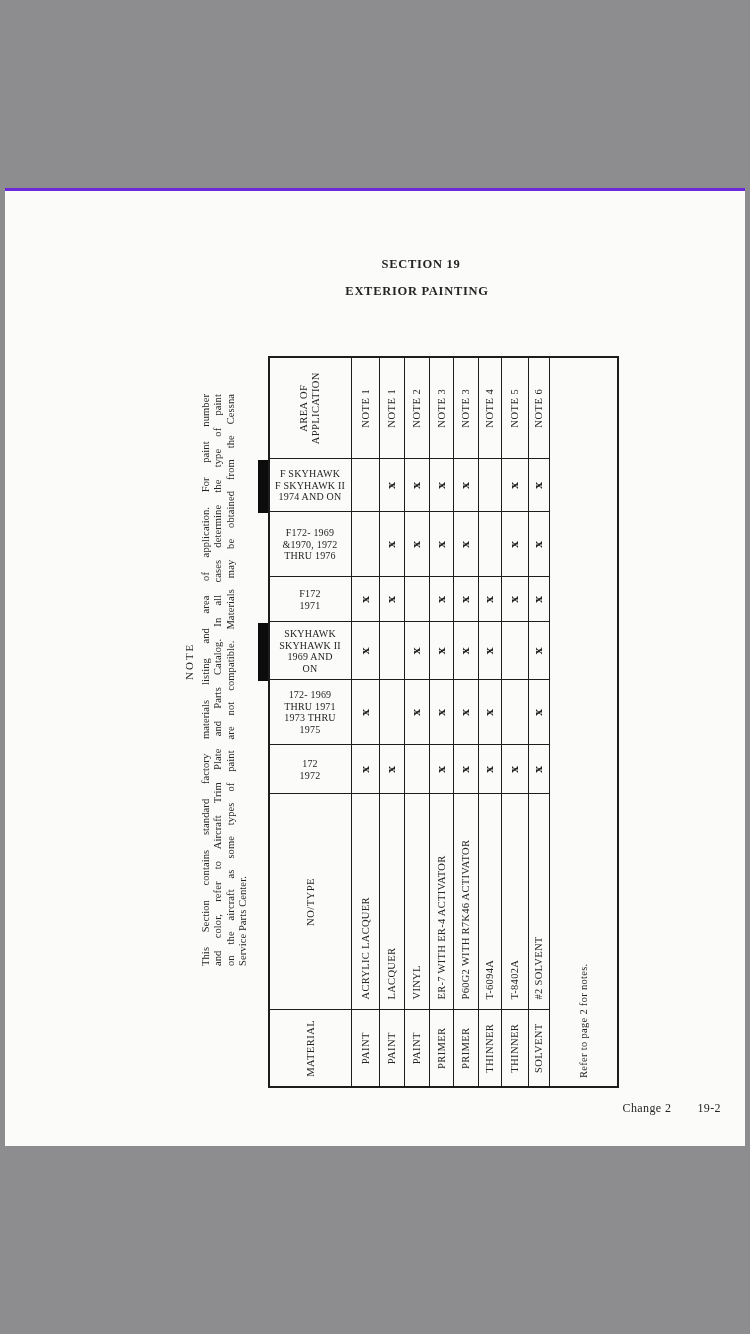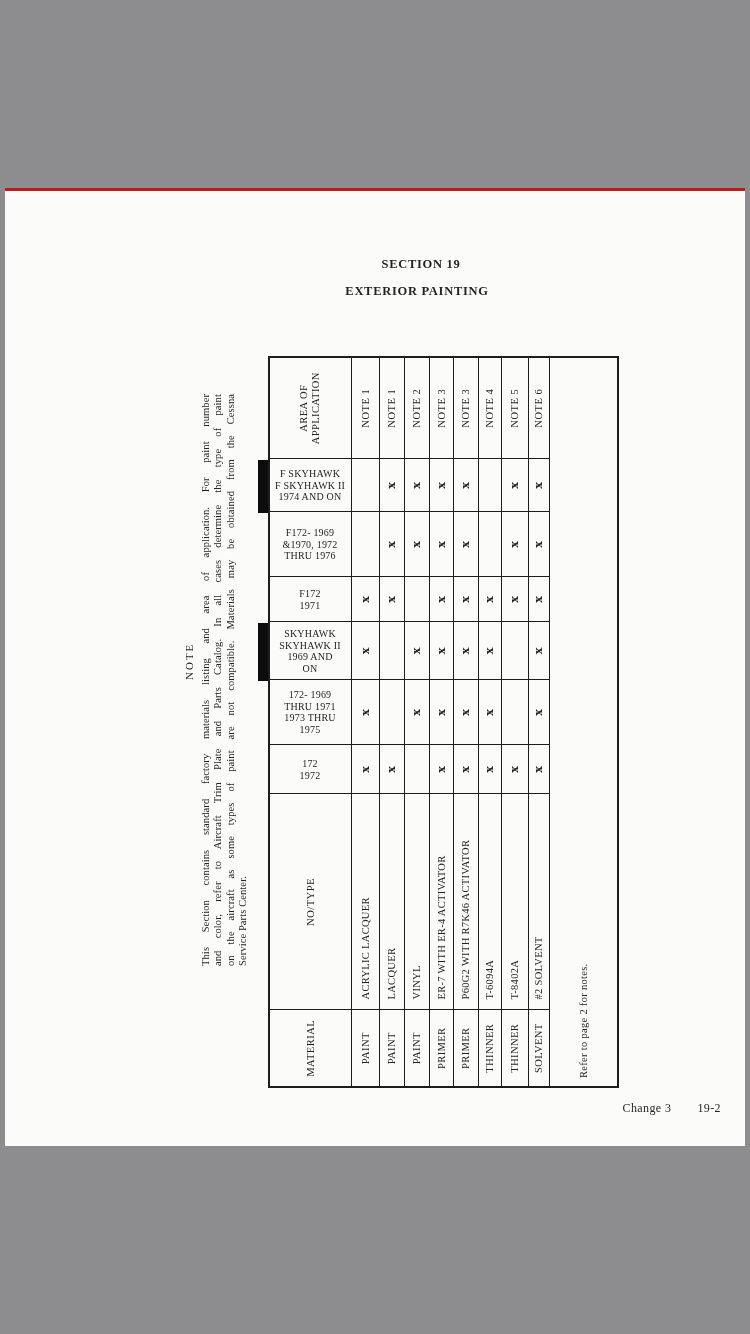--- a/index.html
+++ b/index.html
@@ -7,21 +7,21 @@
     width:750px;height:1334px;
     background:#8d8d8f;
     position:relative;
     font-family:"Liberation Serif","DejaVu Serif",serif;
     color:#242424;
     overflow:hidden;
   }
   .page{
     position:absolute;left:5px;top:188px;width:740px;height:958px;
     background:#fbfbf9;
-    border-top:3px solid #b91c1c;
+    border-top:3px solid #6d28d9;
     box-sizing:border-box;
   }
   
   .sec-line{position:absolute;transform:translateX(-50%);font-weight:bold;
     font-size:12.5px;letter-spacing:0.7px;white-space:nowrap;}
   .sec-1{left:416px;top:66px;}
   .sec-2{left:412px;top:93px;text-align:right;}
   .pfooter{position:absolute;top:910px;right:24px;display:flex;gap:26px;
     font-size:12px;letter-spacing:0.4px;}
   
@@ -235,17 +235,17 @@
             <td class="noteref">NOTE 6</td>
           </tr>
           <tr style="height: 69px;">
             <td colspan="9" class="fnote">Refer to page 2 for notes.</td>
           </tr>
         </tbody>
     </table>
   </div>
 
   <div class="pfooter">
-    <span>Change 3</span>
+    <span>Change 2</span>
     <span>19-2</span>
   </div>
 
 </div>
 
 </body></html>

